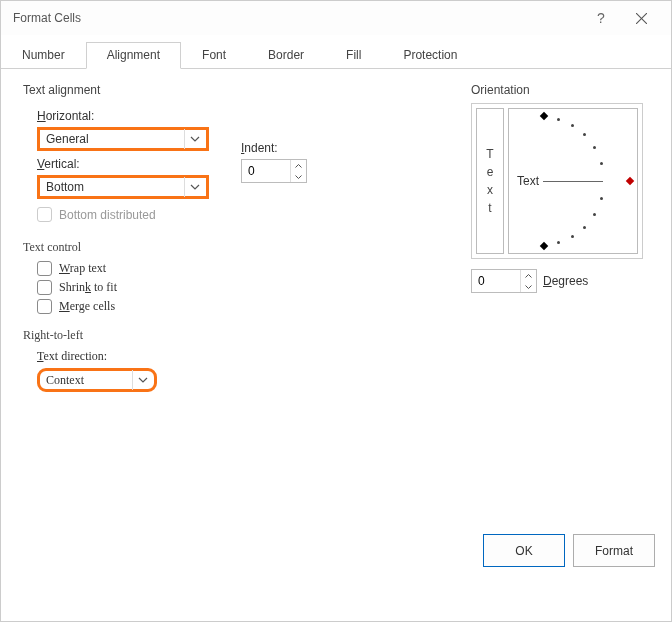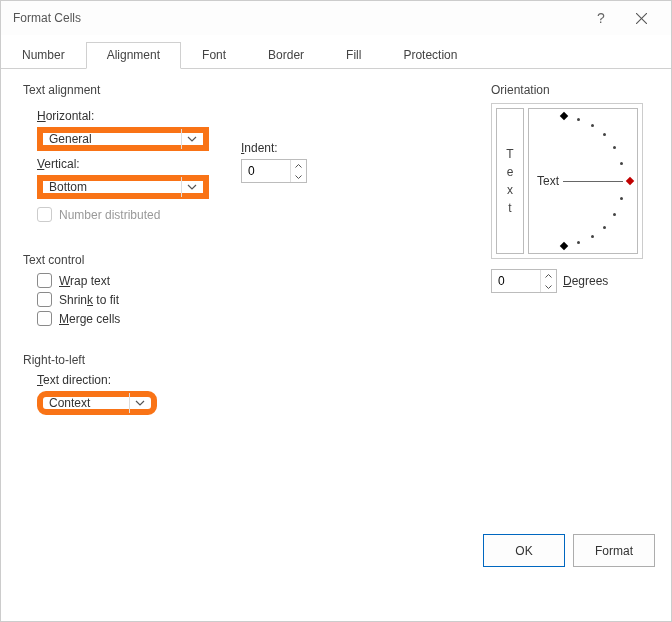--- a/index.html
+++ b/index.html
@@ -69,21 +69,21 @@
       margin-bottom: 6px;
     }
     .flabel {
       color: #333;
       margin: 6px 0 4px 0;
     }
     .underline { text-decoration: underline; }
     .select {
       width: 172px;
       height: 24px;
-      border: 6px solid #f97316;
+      border: 3px solid #f97316;
       display: flex;
       align-items: center;
       justify-content: space-between;
       padding: 0 4px 0 6px;
       background: #fff;
       font-size: 12px;
     }
     .select.sm { width: 120px; border-radius: 9px; }
     .select .chev {
       width: 20px; height: 20px;
@@ -130,21 +130,21 @@
     .cb.disabled { color: #999; }
     .cb.disabled .box { border-color: #ccc; }
     .textalign-block {
       float: left;
       width: 440px;
     }
     .orientation {
       position: absolute;
       right: 28px;
       top: 14px;
-      width: 152px;
+      width: 172px;
     }
     .orient-box {
       border: 1px solid #ccc;
       height: 156px;
       display: flex;
       padding: 4px;
       gap: 4px;
     }
     .orient-v {
       border: 1px solid #bbb;
@@ -192,21 +192,22 @@
       border-radius: 50%;
     }
     .deg-row {
       display: flex;
       align-items: center;
       margin-top: 10px;
       gap: 6px;
     }
     .section {
       clear: both;
-      margin-top: 27px;
+      margin-top: 14px;
+      font-family: Liberation Serif, serif;
     }
     .indent-block {
       display: inline-block;
       vertical-align: top;
       margin-left: 32px;
       margin-top: 32px;
     }
     .buttons {
       position: absolute;
       bottom: 14px;
@@ -273,21 +274,21 @@
         <div class="select">
           <span>Bottom</span>
           <span class="chev">
             <svg viewBox="0 0 10 6">
                 <polyline points="1,1 5,5 9,1" fill="none" stroke="#555" stroke-width="1.2"></polyline>
               </svg>
           </span>
         </div>
         <div class="cb disabled" style="margin-top:8px;">
           <div class="box"></div>
-          <span>Number distributed</span>
+          <span>Bottom distributed</span>
         </div>
       </div>
       <div class="indent-block">
         <div class="flabel"><span class="underline">I</span>ndent:</div>
         <div class="spinner">
           <input value="0" style="">
           <div class="spinbtns">
             <div>
                 <svg viewBox="0 0 7 4">
                   <polyline points="0.5,3.5 3.5,0.5 6.5,3.5" fill="none" stroke="#555" stroke-width="1"></polyline>

